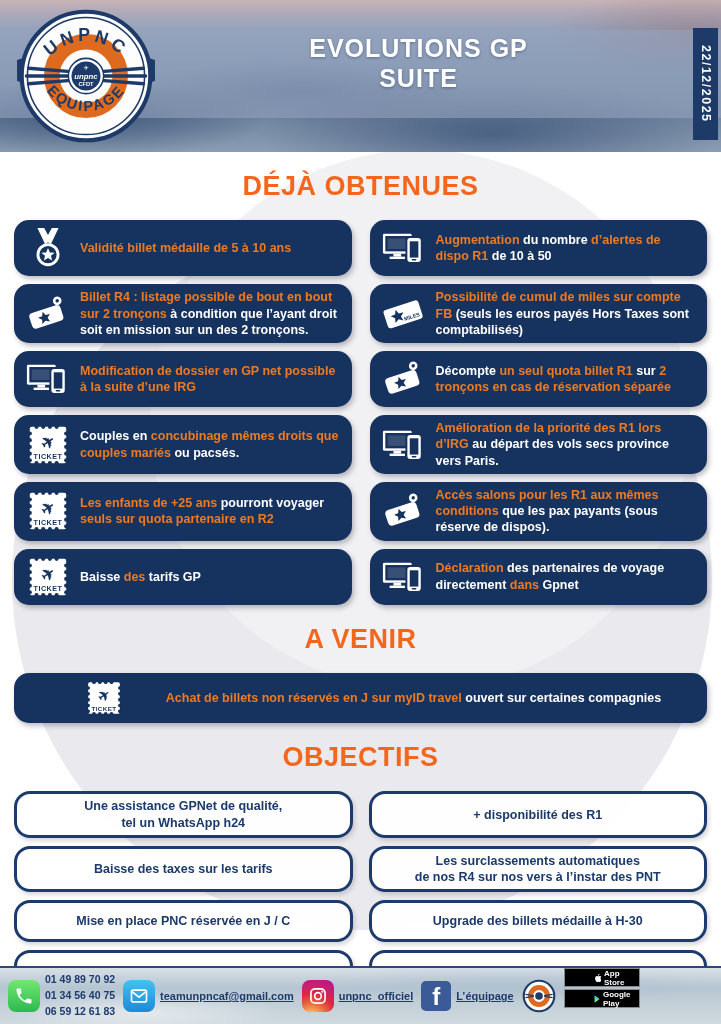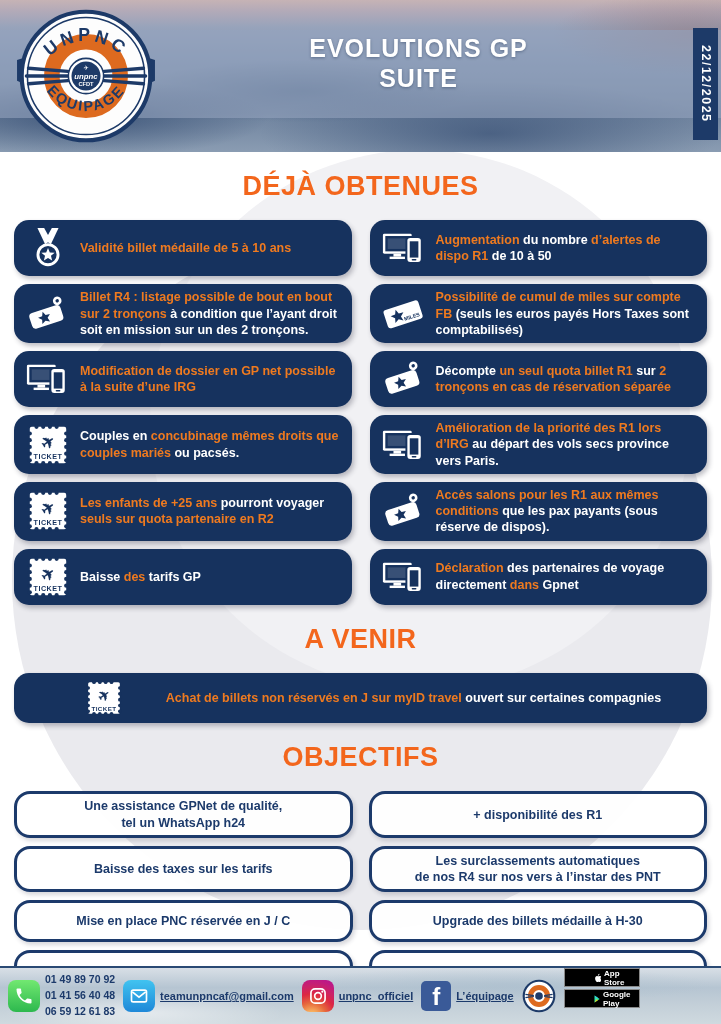--- a/index.html
+++ b/index.html
@@ -424,21 +424,21 @@
 
   <div class="footer">
     <div class="footer-item">
       <span class="icon-badge phone-badge">
         <svg width="20" height="20" viewBox="0 0 24 24">
             <path d="M6.62 10.79c1.44 2.83 3.76 5.14 6.59 6.59l2.2-2.21c.27-.27.67-.36 1.02-.24 1.12.37 2.33.57 3.57.57.55 0 1 .45 1 1V20c0 .55-.45 1-1 1-9.39 0-17-7.61-17-17 0-.55.45-1 1-1h3.5c.55 0 1 .45 1 1 0 1.25.2 2.45.57 3.57.11.35.03.74-.25 1.02l-2.2 2.2z" fill="#fff"></path>
           </svg>
       </span>
       <div class="phone-numbers">
           <div>01 49 89 70 92</div>
-          <div>01 41 56 40 48</div>
+          <div>01 34 56 40 75</div>
           <div>06 59 12 61 83</div>
         </div>
     </div>
     <div class="footer-item">
       <span class="icon-badge mail-badge">
         <svg width="20" height="20" viewBox="0 0 24 24">
             <rect x="3" y="5" width="18" height="14" rx="2" fill="none" stroke="#fff" stroke-width="2"></rect>
             <polyline points="4,7 12,13.5 20,7" fill="none" stroke="#fff" stroke-width="2"></polyline>
           </svg>
       </span>

